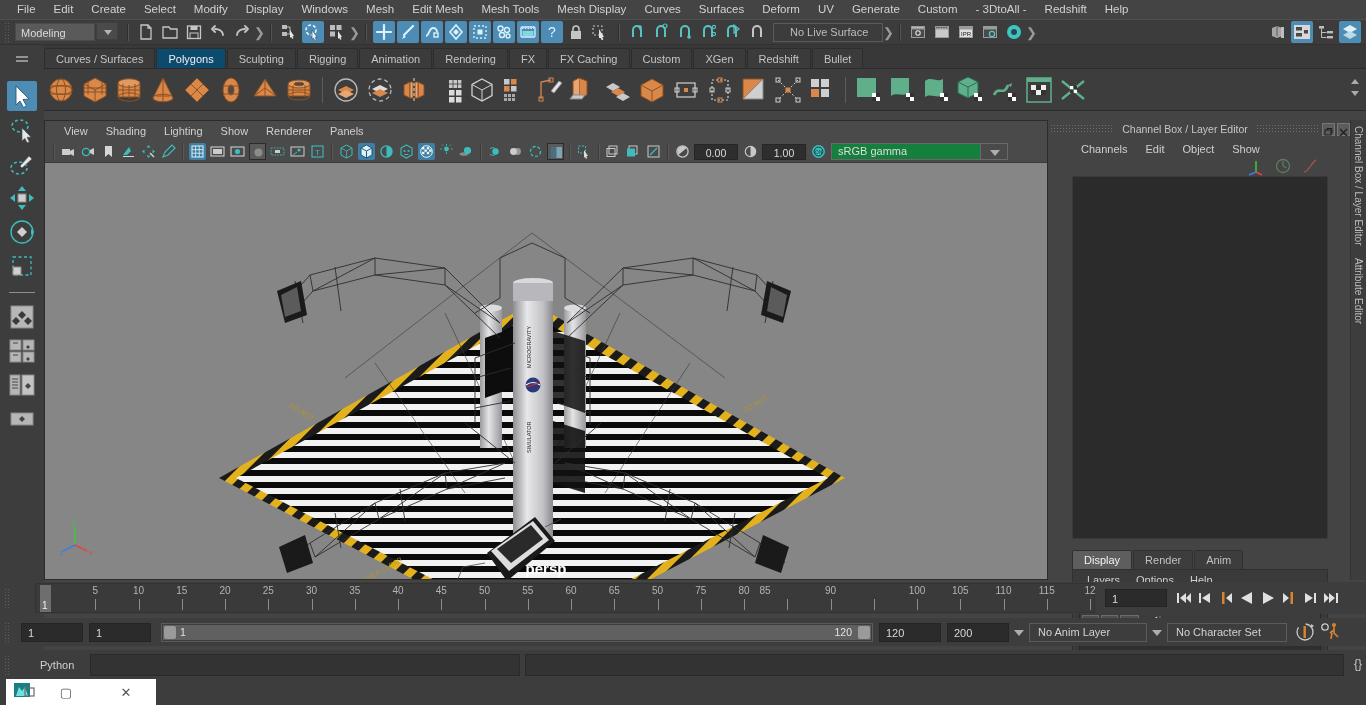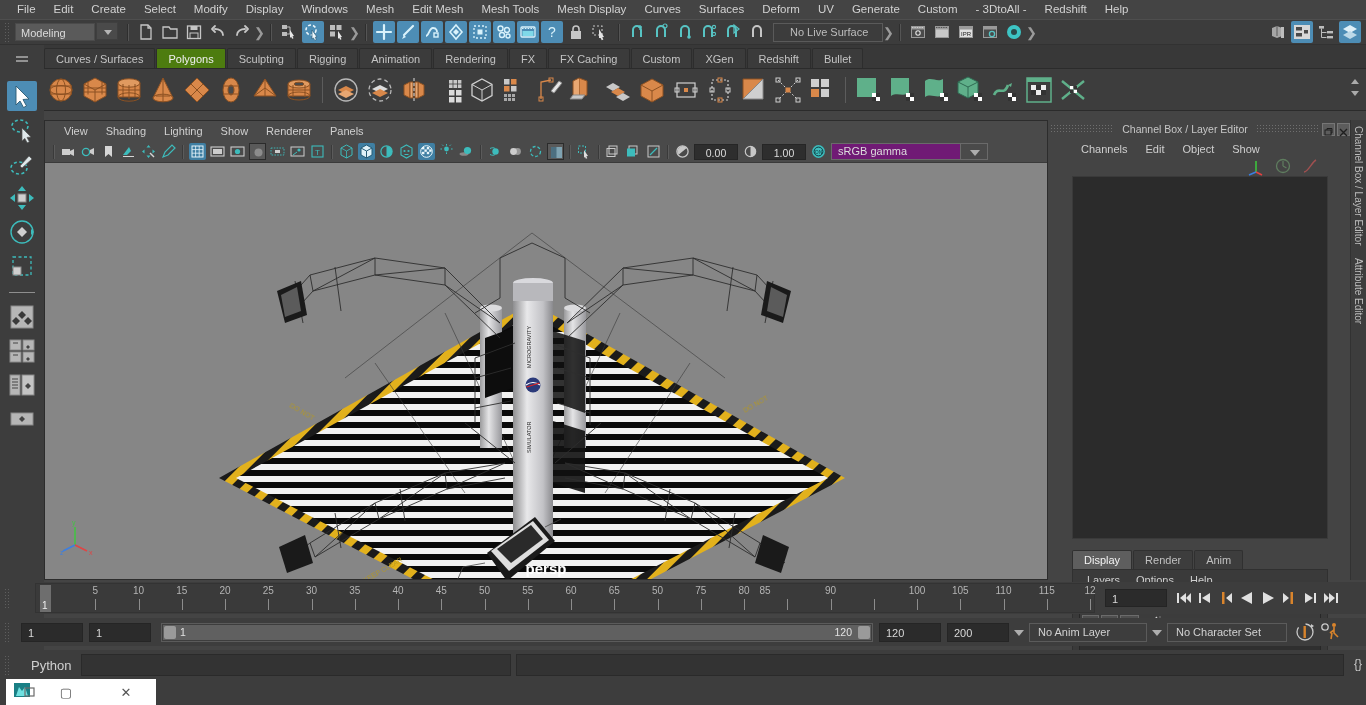--- a/index.html
+++ b/index.html
@@ -56,21 +56,21 @@
   .tri-right { width:10px; flex:0 0 10px; color:#9a9a9a; font-size:13px; text-align:center; }
 
   
   .shelfbar { height:24px; background:#383838; display:flex; align-items:flex-end;
               padding-left:44px; border-bottom:1px solid #2b2b2b; }
   .shelf-tab {
     height:20px; line-height:20px; padding:0 11px; font-size:11px; color:#c4c4c4;
     background:#3b3b3b; border:1px solid #2d2d2d; border-bottom:none;
     margin-right:1px; border-radius:2px 2px 0 0; white-space:nowrap;
   }
-  .shelf-tab.sel { background:#4d7c0f; color:#f0f0f0; }
+  .shelf-tab.sel { background:#0c4a6e; color:#f0f0f0; }
 
   
   .shelfrow { height:42px; background:#3d3d3d; display:flex; align-items:center;
               padding-left:44px; border-bottom:1px solid #2b2b2b; position:relative; }
   .sh { width:34px; height:34px; flex:0 0 34px; position:relative; }
   .sh svg { display:block; }
   .sh-sep { width:1px; height:26px; background:#5c5c5c; margin:0 6px; flex:0 0 1px; }
 
   
   .toolbox {
@@ -94,21 +94,21 @@
   .vp-toolbar { height:22px; background:#4a4a4a; display:flex; align-items:center;
                 padding-left:4px; border-bottom:1px solid #3a3a3a; }
   .vb { width:17px; height:17px; flex:0 0 17px; margin:0 1.5px; position:relative; }
   .vb.act { background:#3f7fa3; border-radius:2px; }
   .vb.frame { border:1px solid #2b2b2b; background:#5a5a5a; }
   .vsep { width:1px; height:14px; background:#3a3a3a; margin:0 4px; flex:0 0 1px;
           box-shadow:1px 0 0 #5b5b5b; }
   .num-field { width:44px; height:16px; background:#2e2e2e; color:#dcdcdc;
                font-size:10.5px; line-height:16px; text-align:center; border:1px solid #262626;
                margin:0 2px; flex:0 0 44px; }
-  .gamma-field { width:130px; height:17px; background:#701a75; border:1px solid #6a6a6a;
+  .gamma-field { width:150px; height:17px; background:#15803d; border:1px solid #6a6a6a;
                  color:#dcdcdc; font-size:11px; line-height:15px; padding-left:6px; margin-left:3px; }
   .gamma-arrow { width:28px; height:17px; background:#4a4a4a; border:1px solid #6a6a6a;
                  margin-left:-1px; position:relative; flex:0 0 28px; }
   .gamma-arrow::after{ content:""; position:absolute; left:9px; top:6px;
     border-left:5px solid transparent; border-right:5px solid transparent;
     border-top:6px solid #aeaeae; }
   .vp-canvas { position:absolute; left:0; top:42px; right:0; bottom:0;
                background:#868686; overflow:hidden; }
   .persp-label { position:absolute; left:50%; bottom:2px; transform:translateX(-50%);
                  font-size:15px; color:#ffffff; font-weight:bold; }
@@ -192,21 +192,21 @@
   .rg-arrow { width:16px; height:19px; position:relative; flex:0 0 16px; margin:0 2px; }
   .rg-arrow::after{ content:""; position:absolute; left:3px; top:7px;
     border-left:5px solid transparent; border-right:5px solid transparent;
     border-top:6px solid #aeaeae; }
   .rg-combo { height:19px; background:#3d3d3d; border:1px solid #5b5b5b;
               color:#d2d2d2; font-size:11px; line-height:17px; padding:0 8px; }
 
   
   .cmdline { position:absolute; left:0; top:650px; width:1366px; height:30px;
              background:#3d3d3d; display:flex; align-items:center; }
-  .cmd-lang { font-size:13px; color:#d0d0d0; margin-left:16px; width:50px; }
+  .cmd-lang { font-size:11px; color:#d0d0d0; margin-left:25px; width:50px; }
   .cmd-in { height:22px; background:#333333; border:1px solid #2a2a2a; flex:0 0 430px; }
   .cmd-out { height:22px; background:#333333; border:1px solid #2a2a2a; flex:1;
              margin-left:5px; margin-right:22px; }
   .cmd-bracket { position:absolute; right:4px; top:7px; font-size:12px; color:#c9c9c9; }
 
   
   .taskbar { position:absolute; left:0; top:678px; width:1366px; height:27px;
              background:#3d3d3d; }
   .winbar { position:absolute; left:6px; top:679px; width:150px; height:26px;
             background:#ffffff; display:flex; align-items:center; }

